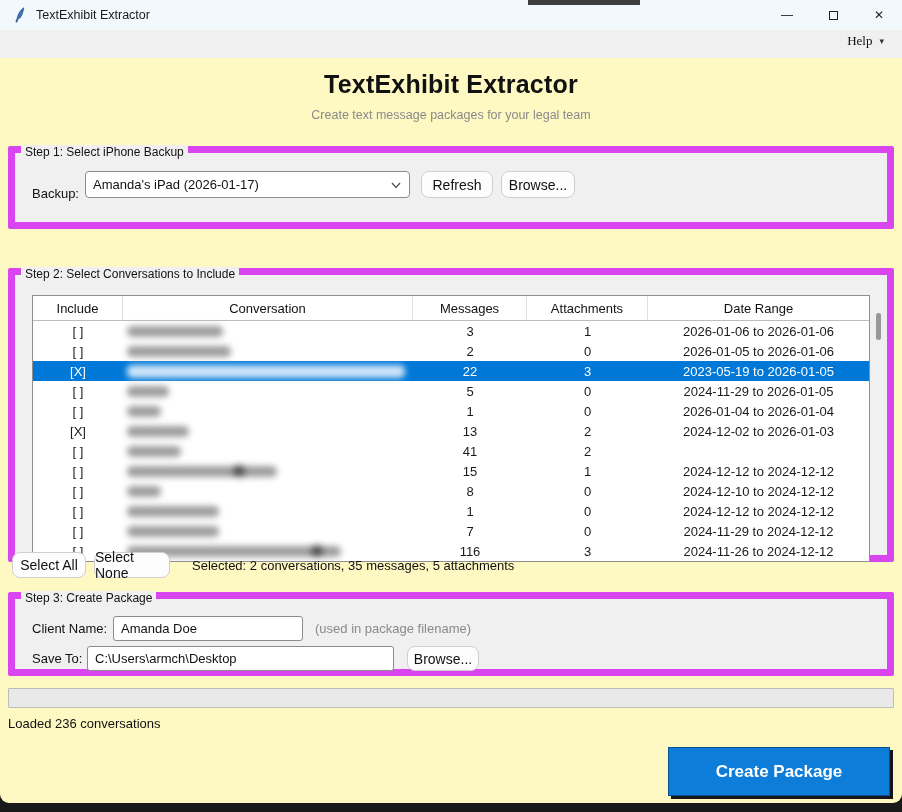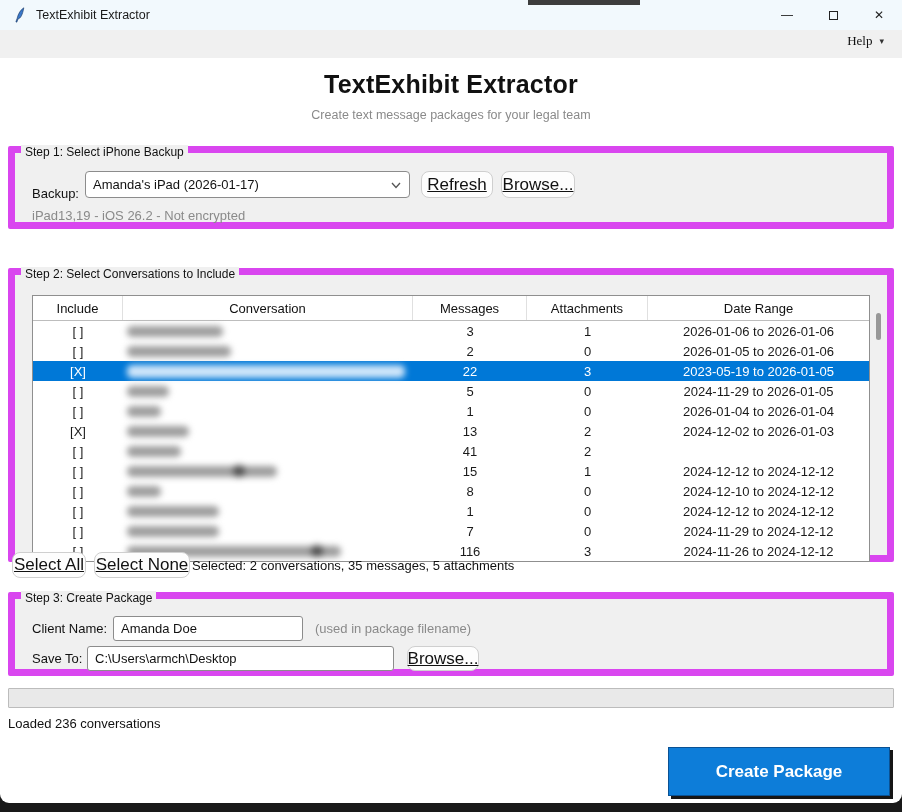--- a/index.html
+++ b/index.html
@@ -1,20 +1,20 @@
 <!DOCTYPE html>
 <html><head>
 <meta charset="utf-8">
 <style>
   * { margin:0; padding:0; box-sizing:border-box; }
   html,body { width:902px; height:812px; }
   body { background:#191919; font-family:"Liberation Sans", sans-serif; position:relative; overflow:hidden; }
 
   .window { position:absolute; left:0; top:0; width:902px; height:803px;
-            background:#ffffff; border-radius:0 0 9px 9px; overflow:hidden; }
+            background:#fef9c3; border-radius:0 0 9px 9px; overflow:hidden; }
 
   
   .bg-edge { position:absolute; left:528px; top:0; width:112px; height:5px; background:#3d3d3d; z-index:5; }
 
   
   .titlebar { position:absolute; left:0; top:0; width:100%; height:30px;
               background:#f2f9fd; display:flex; align-items:center; }
   .app-icon { width:16px; height:16px; margin:0 8px 0 12px; display:inline-block; }
   .title-text { font-size:12.5px; color:#1a1a1a; }
   .win-controls { position:absolute; right:0; top:0; height:30px; display:flex; }
@@ -41,21 +41,21 @@
 
   .lbl { font-size:13px; color:#111; position:absolute; white-space:nowrap; }
   .hint { color:#8a8a8a; }
 
   .entry { position:absolute; background:#fff; border:1px solid #8c8c8c; border-radius:3px;
            font-size:13px; color:#111; padding:0 7px; display:flex; align-items:center; white-space:pre; }
   .combo { justify-content:space-between; border-radius:4px; }
   .chev { width:12px; height:12px; flex:0 0 auto; margin-left:6px; }
 
   .btn { position:absolute; background:#fdfdfd; border:1px solid #cfcfcf; border-radius:8px;
-         font-size:17px; color:#111; display:flex; align-items:center; justify-content:center; cursor:default;text-decoration:underline; }
+         font-size:14px; color:#111; display:flex; align-items:center; justify-content:center; cursor:default; }
 
   
   .table { position:absolute; background:#fff; border:1px solid #8f8f8f; overflow:hidden; }
   .thead { display:grid; grid-template-columns:90px 290px 114px 121px auto; height:25px;
            background:#ffffff; border-bottom:1px solid #bdbdbd; }
   .th { font-size:13px; color:#111; display:flex; align-items:center; justify-content:center;
         border-right:1px solid #e0e0e0; }
   .th:last-child { border-right:none; }
   .trow { display:grid; grid-template-columns:90px 290px 114px 121px auto; height:20px; background:#fff; }
   .trow.selected { background:#0078d7; color:#fff; }
@@ -114,21 +114,20 @@
     <span class="legend">Step 1: Select iPhone Backup</span>
     <span class="lbl" style="left:17px; top:33px;">Backup:</span>
     <div class="entry combo" style="left:70px; top:18px; width:325px; height:27px;">
       <span>Amanda's iPad (2026-01-17)</span>
       <svg class="chev" viewBox="0 0 12 12">
           <polyline points="2,4 6,8.5 10,4" fill="none" stroke="#555" stroke-width="1.3"></polyline>
         </svg>
     </div>
     <div class="btn" style="left:406px; top:18px; width:72px; height:27px;">Refresh</div>
     <div class="btn" style="left:486px; top:18px; width:74px; height:27px;">Browse...</div>
-    <span class="lbl hint" style="left:17px; top:55px;">iPad13,19 - iOS 26.2 - Not encrypted</span>
   </div>
 
   <div class="labelframe" style="left:8px; top:244px; width:886px; height:294px;margin-top:24px;">
     <span class="legend">Step 2: Select Conversations to Include</span>
 
     <div class="table" style="left:17px; top:20px; width:838px; height:267px;">
       <div class="thead">
         <div class="th">Include</div>
         <div class="th">Conversation</div>
         <div class="th">Messages</div>
@@ -219,21 +218,21 @@
             <div class="cell">3</div>
             <div class="cell">2024-11-26 to 2024-12-12</div>
           </div>
         </div>
     </div>
 
     <div class="scroll-thumb" style="left:861px; top:38px; height:27px;"></div>
   </div>
 
   <div class="btn" style="left:12px; top:552px; width:74px; height:26px;">Select All</div>
-  <div class="btn" style="left:94px; top:552px; width:96px; height:26px;">Select None</div>
+  <div class="btn" style="left:94px; top:552px; width:76px; height:26px;">Select None</div>
   <span class="lbl" style="left:192px; top:558px; position:absolute;">Selected: 2 conversations, 35 messages, 5 attachments</span>
 
   <div class="labelframe" style="left:8px; top:592px; width:886px; height:84px;">
     <span class="legend">Step 3: Create Package</span>
     <span class="lbl" style="left:17px; top:22px;">Client Name:</span>
     <div class="entry" style="left:98px; top:17px; width:190px; height:25px;">
       <span>Amanda Doe</span>
     </div>
     <span class="lbl hint" style="left:300px; top:22px;">(used in package filename)</span>
     <span class="lbl" style="left:17px; top:52px;">Save To:</span>

